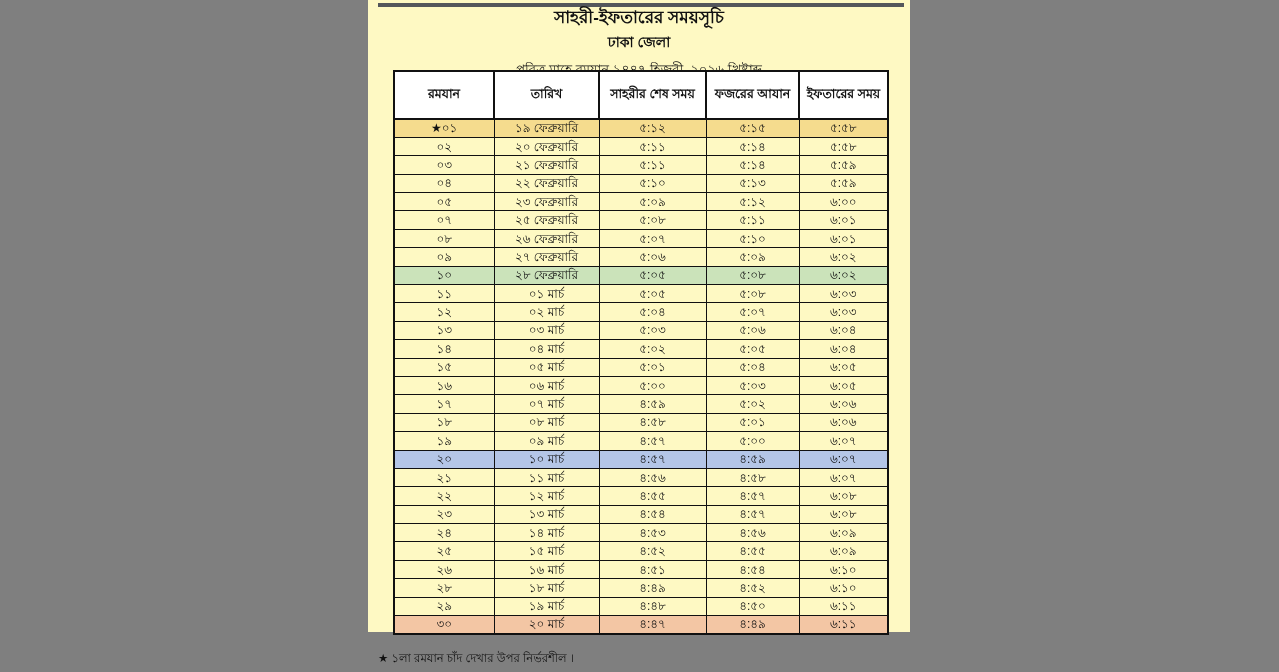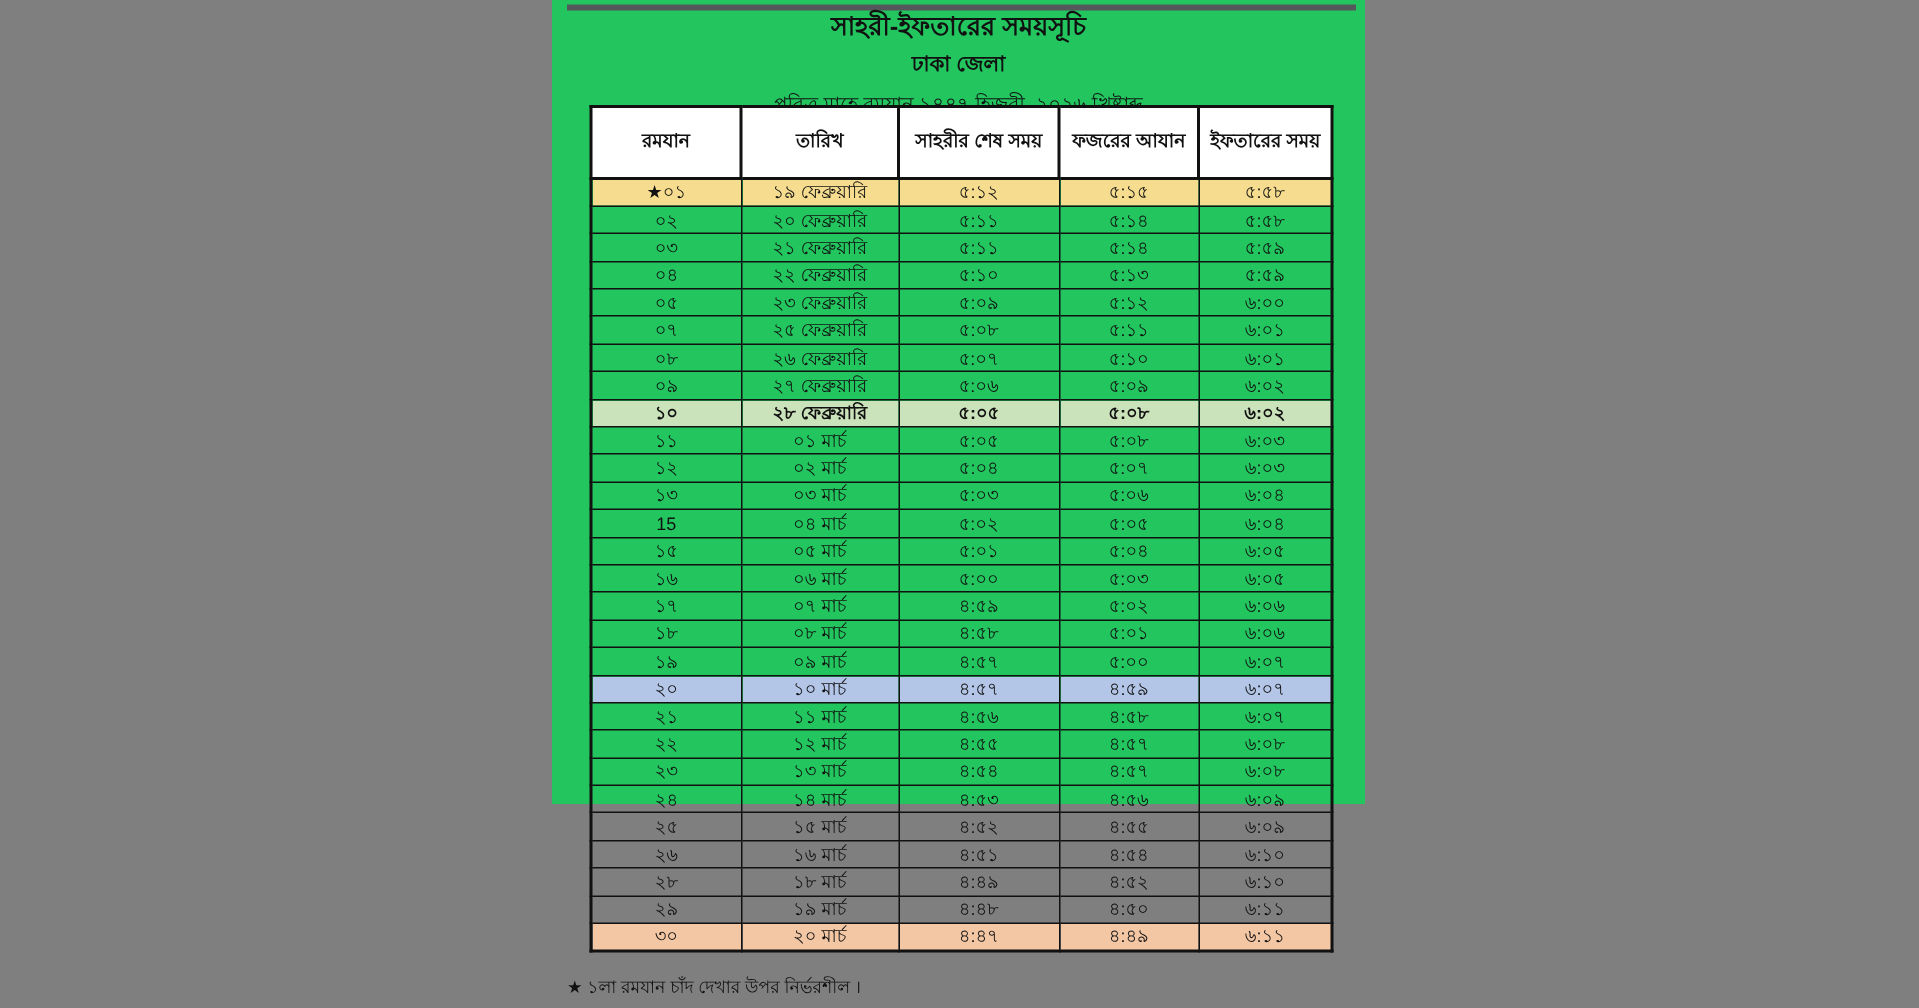--- a/index.html
+++ b/index.html
@@ -8,22 +8,22 @@
     width: 1279px; height: 672px;
     background: #7f7f7f;
     position: relative;
     overflow: hidden;
     font-family: "Liberation Sans", sans-serif;
     color: #111;
   }
   .page {
     position: absolute;
     left: 368px; top: 0;
-    width: 542px; height: 536px;
-    background: #22c55e;
+    width: 542px; height: 632px;
+    background: #fef9c3;
   }
   .top-strip {
     position: absolute;
     left: 10px; top: 3px;
     width: 526px; height: 4px;
     background: #54575b;
   }
   .title-block { position: absolute; left: 0; top: 8px; width: 100%; text-align: center; }
   .doc-title { font-size: 17px; font-weight: bold; line-height: 1.15; }
   .doc-district { font-size: 14px; font-weight: bold; margin-top: 3px; text-align: center; }
@@ -141,21 +141,21 @@
           <td>৫:১০</td>
           <td>৬:০১</td>
         </tr>
         <tr>
           <td>০৯</td>
           <td>২৭ ফেব্রুয়ারি</td>
           <td>৫:০৬</td>
           <td>৫:০৯</td>
           <td>৬:০২</td>
         </tr>
-        <tr style="background: rgb(203, 227, 186); font-weight: bold;">
+        <tr style="background: rgb(203, 227, 186);">
           <td>১০</td>
           <td>২৮ ফেব্রুয়ারি</td>
           <td>৫:০৫</td>
           <td>৫:০৮</td>
           <td>৬:০২</td>
         </tr>
         <tr>
           <td>১১</td>
           <td>০১ মার্চ</td>
           <td>৫:০৫</td>
@@ -170,21 +170,21 @@
           <td>৬:০৩</td>
         </tr>
         <tr>
           <td>১৩</td>
           <td>০৩ মার্চ</td>
           <td>৫:০৩</td>
           <td>৫:০৬</td>
           <td>৬:০৪</td>
         </tr>
         <tr>
-          <td>15</td>
+          <td>১৪</td>
           <td>০৪ মার্চ</td>
           <td>৫:০২</td>
           <td>৫:০৫</td>
           <td>৬:০৪</td>
         </tr>
         <tr>
           <td>১৫</td>
           <td>০৫ মার্চ</td>
           <td>৫:০১</td>
           <td>৫:০৪</td>

